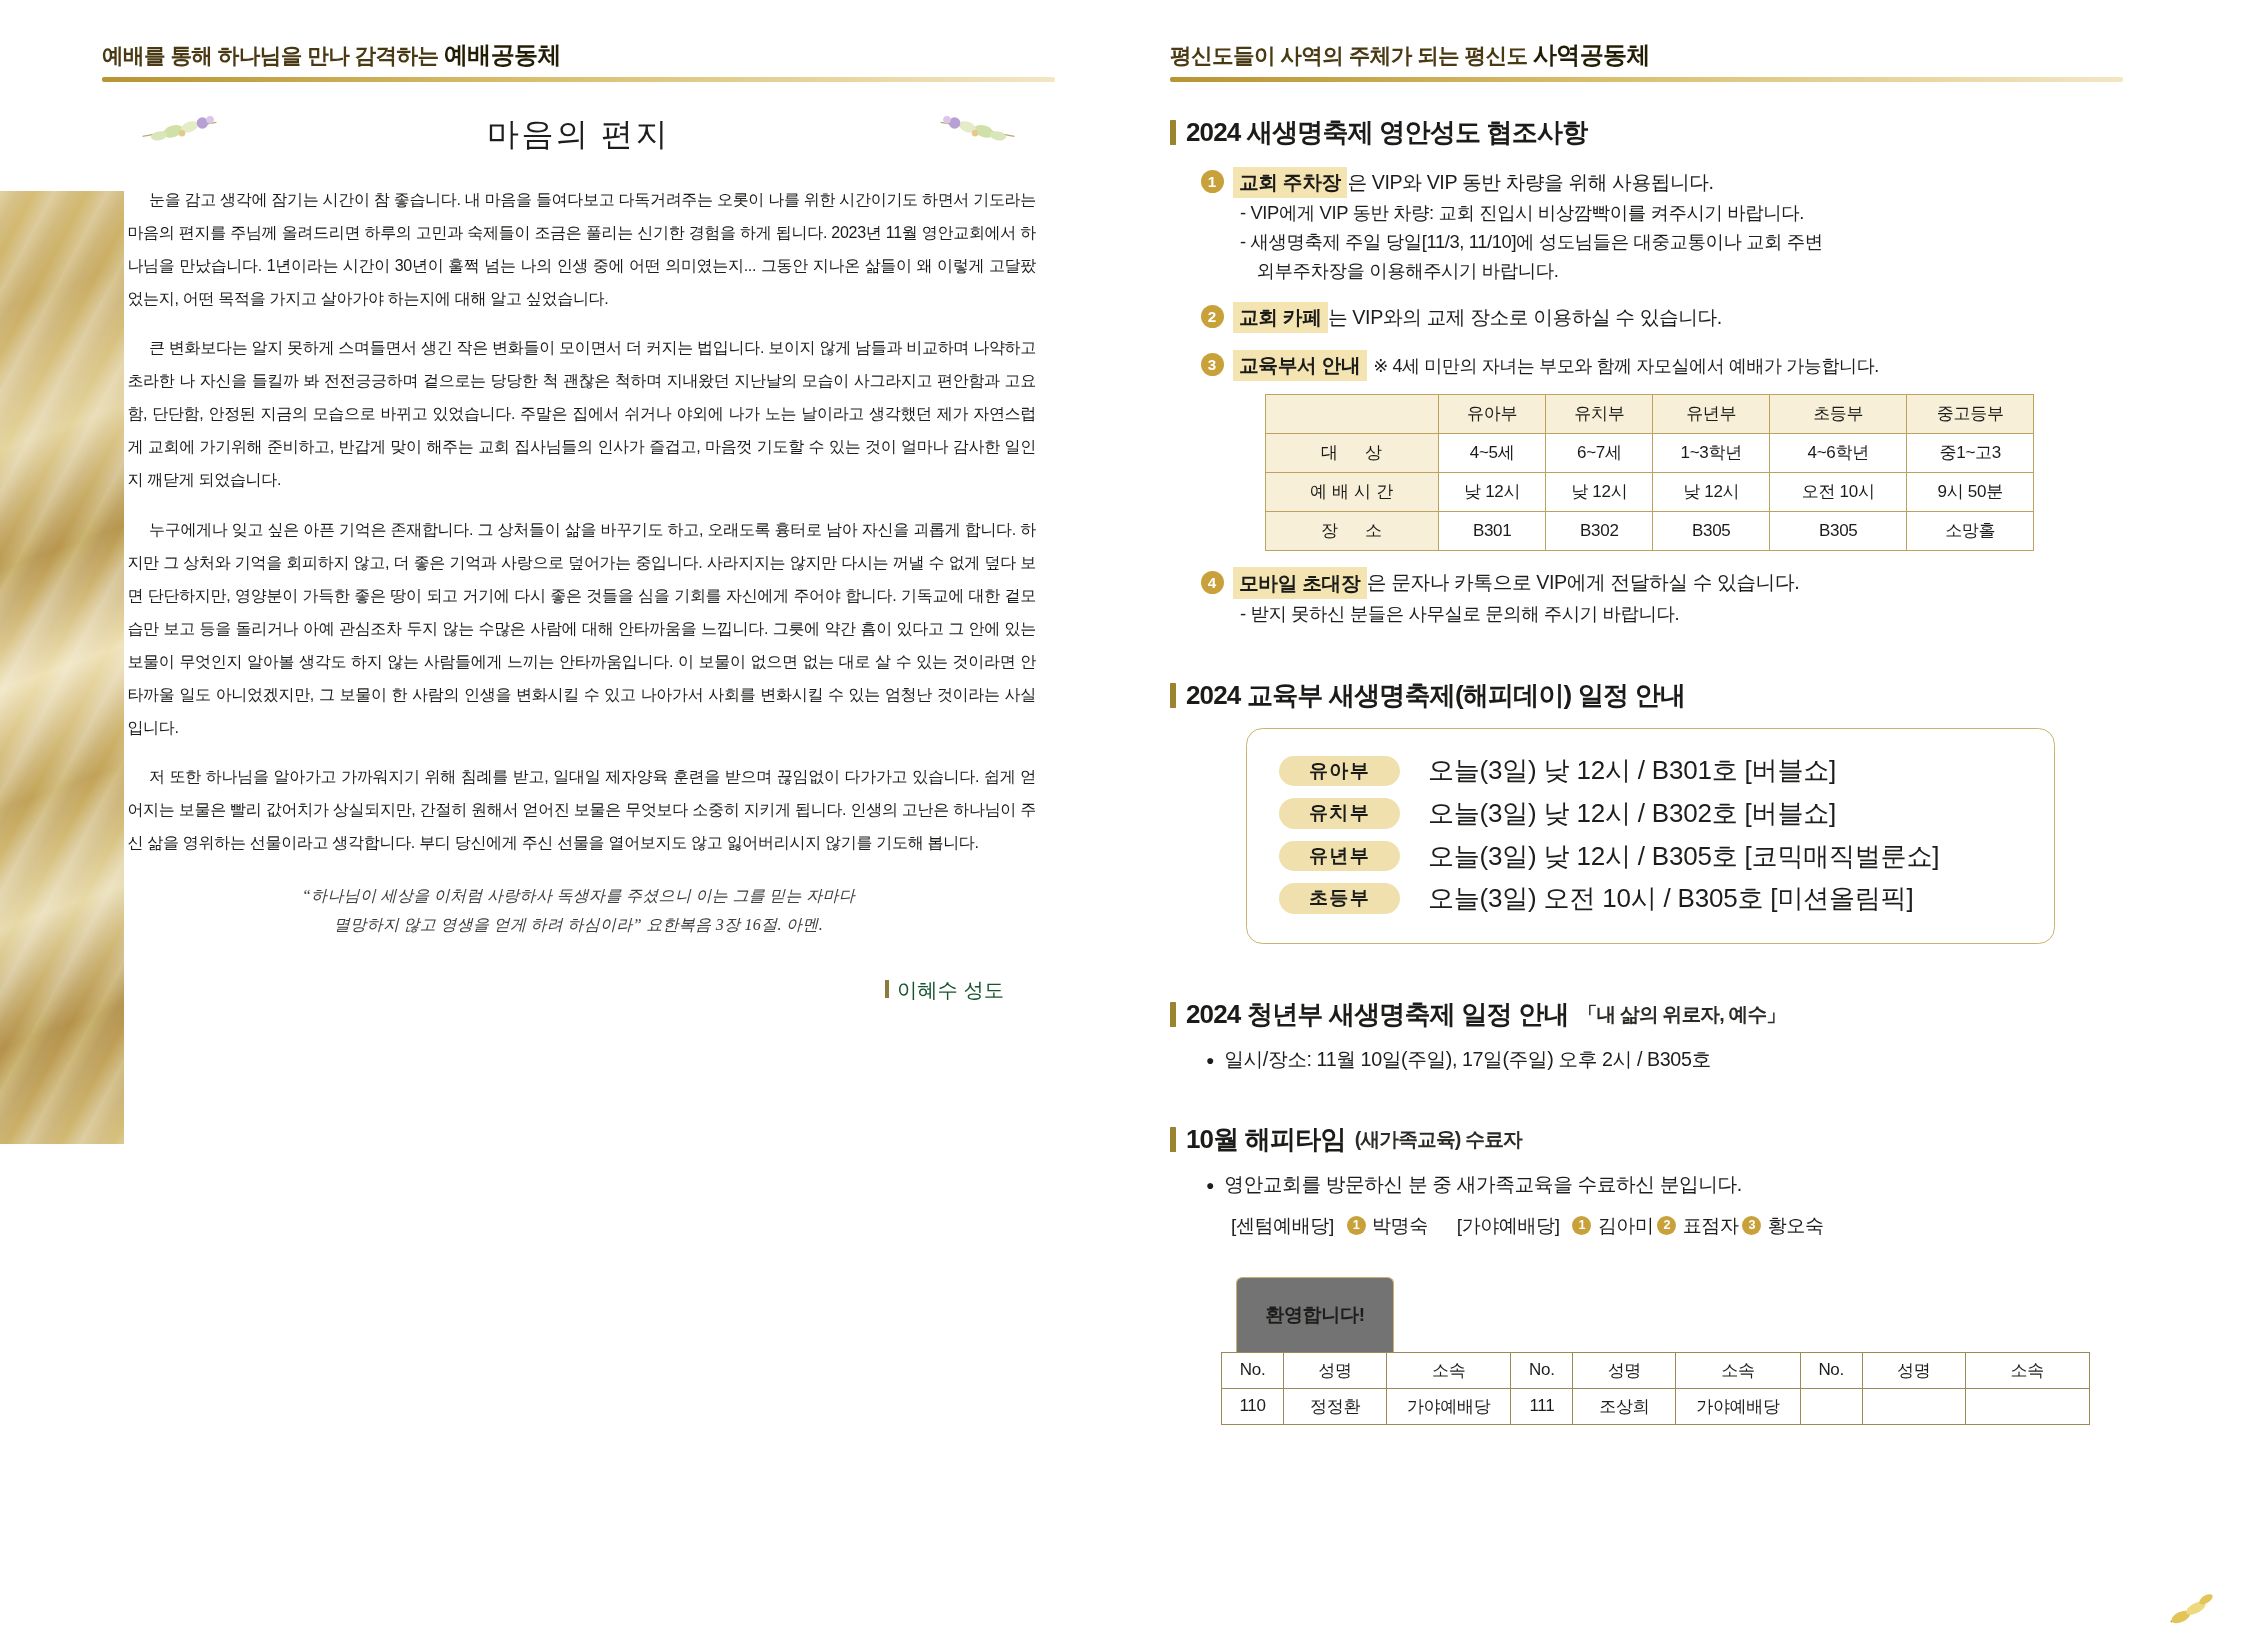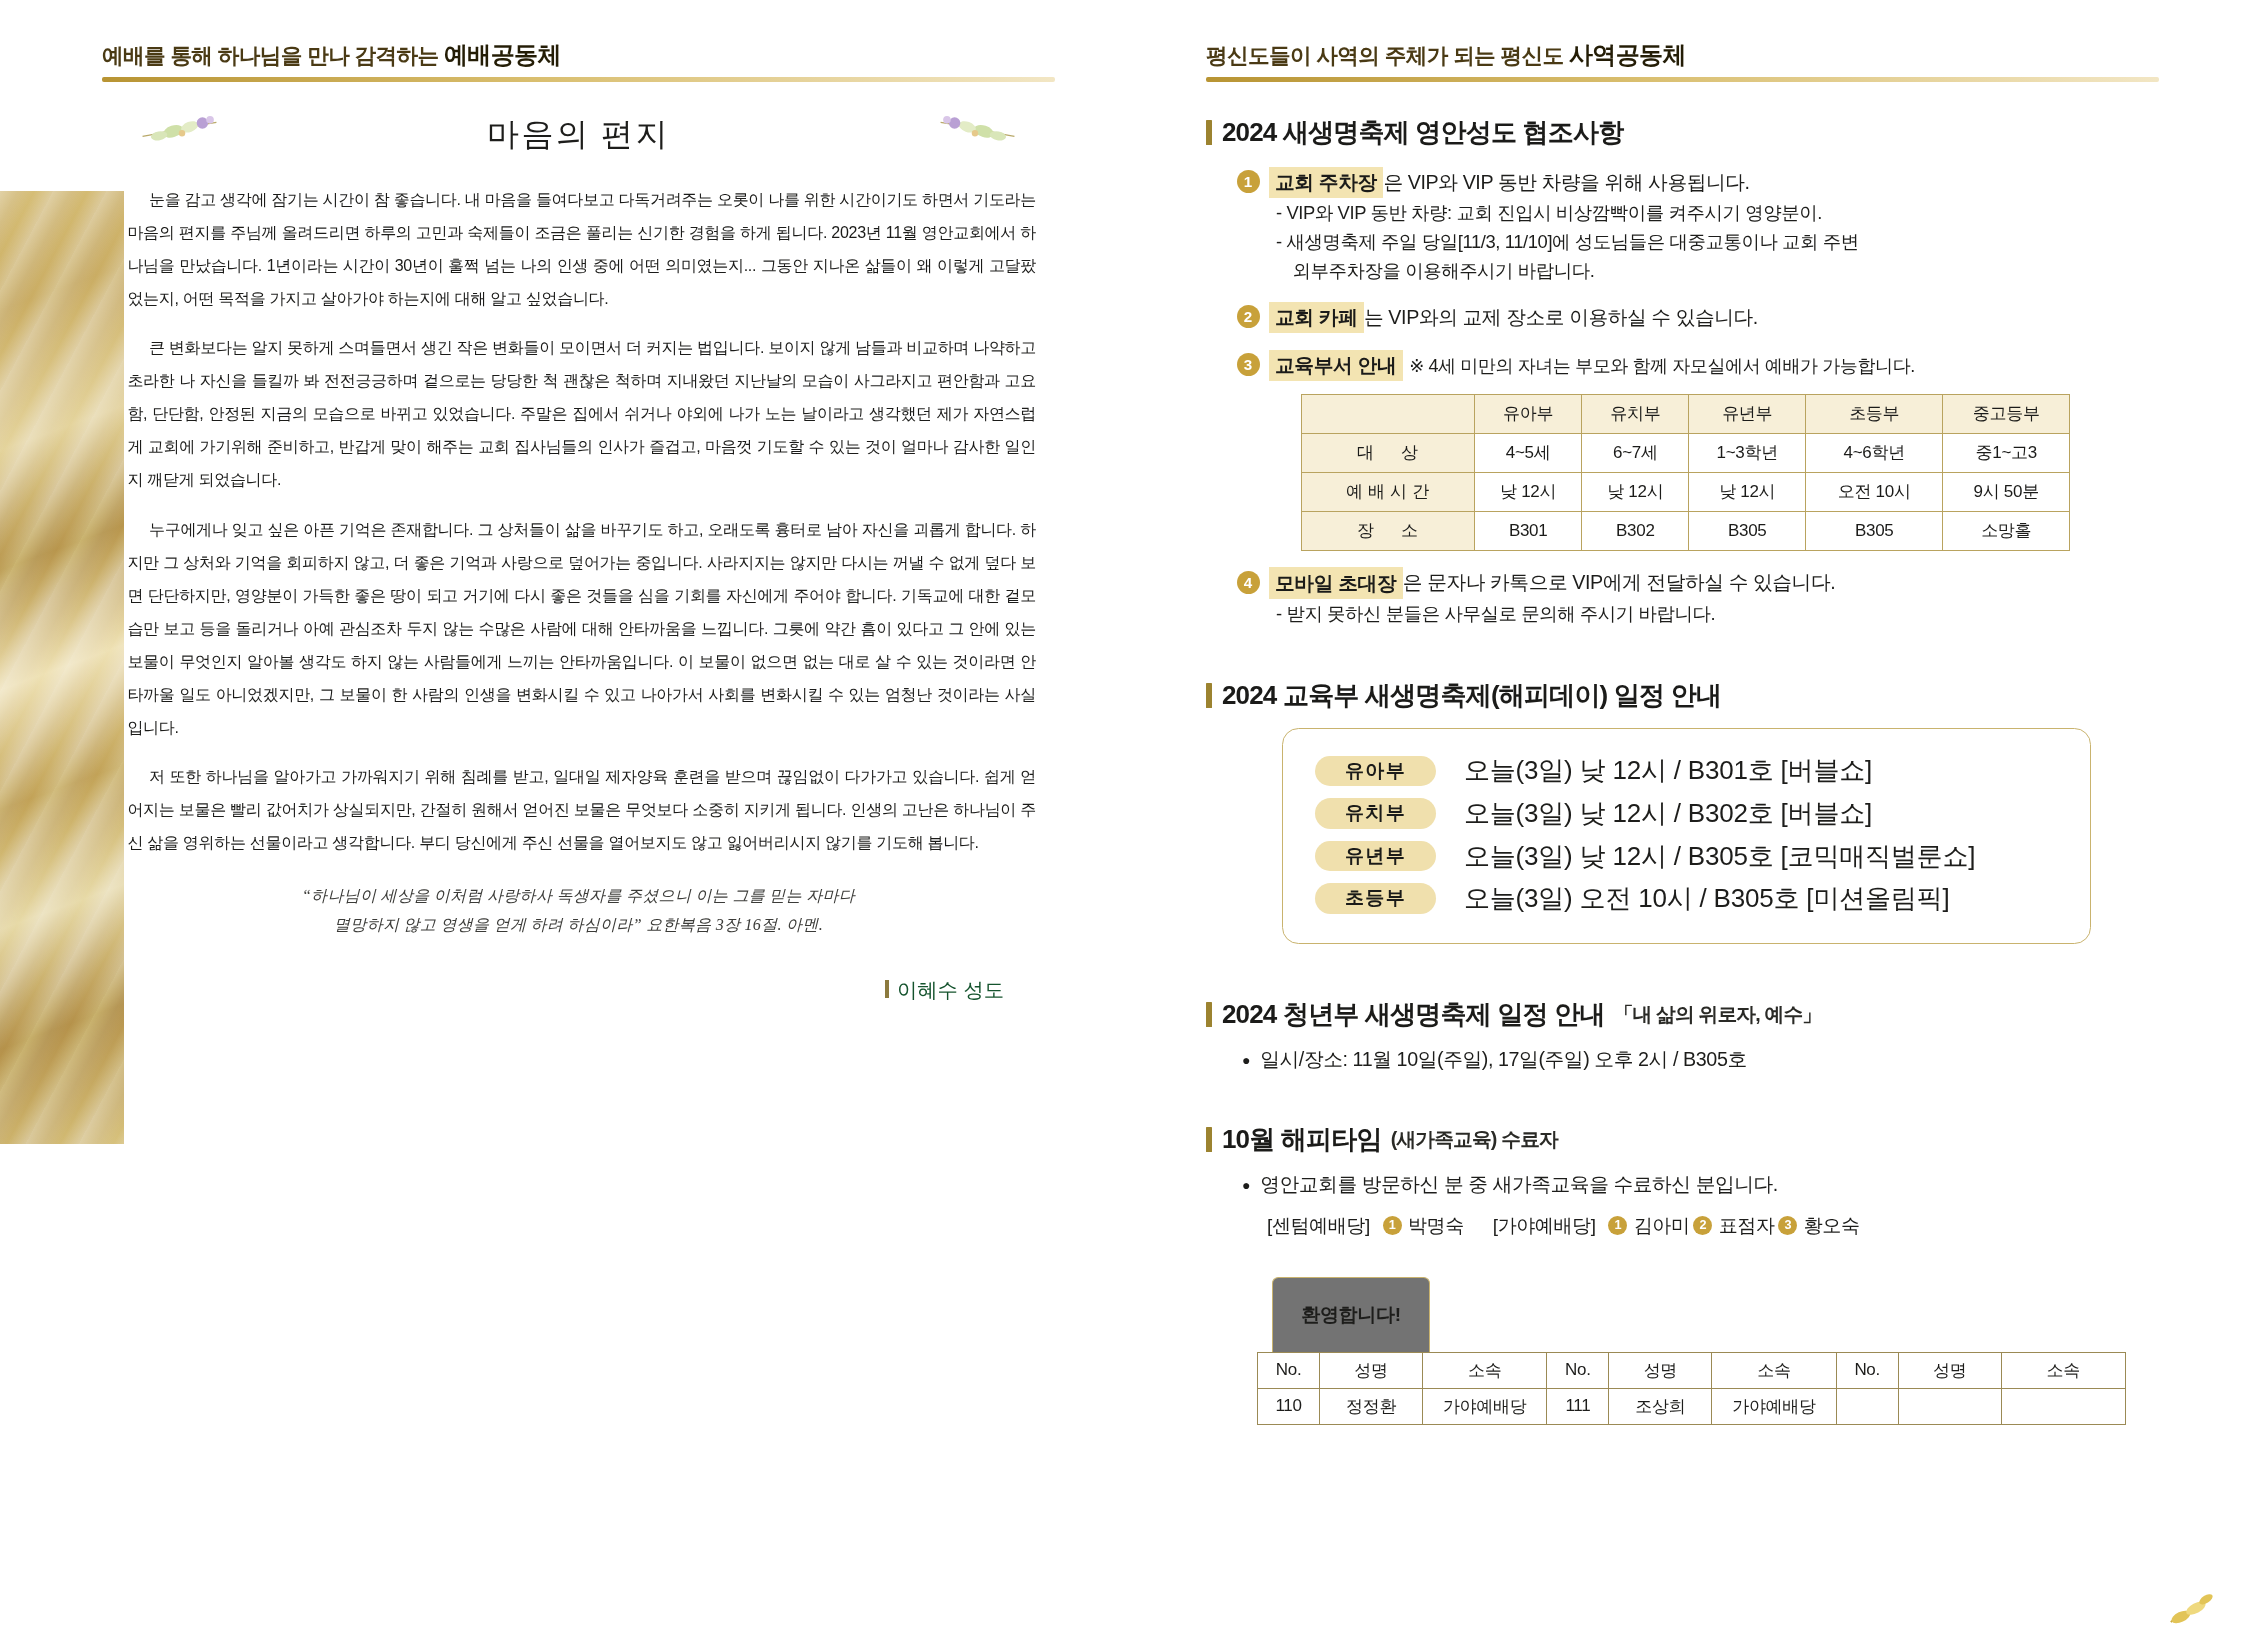--- a/index.html
+++ b/index.html
@@ -44,21 +44,21 @@
     width: 57px;
     height: 44px;
   }
 
   
   .col {
     position: absolute;
     top: 0;
   }
   .col-left  { left: 102px;  width: 953px; }
-  .col-right { left: 1206px; width: 953px; }
+  .col-right { left: 1170px; width: 953px; }
 
   
   .banner {
     position: relative;
     margin-top: 39px;
     height: 42px;
   }
   .banner-text {
     font-size: 21.6px;
     font-weight: bold;
@@ -394,21 +394,21 @@
       <span class="tick"></span>
       <span>2024 새생명축제 영안성도 협조사항</span>
     </div>
 
     <div class="item-row">
       <span class="num-badge">1</span>
       <div class="item-text">
         <span class="hl">교회 주차장</span><span>은 VIP와 VIP 동반 차량을 위해 사용됩니다.</span>
       </div>
     </div>
-    <div class="dash-line">- VIP와 VIP 동반 차량: 교회 진입시 비상깜빡이를 켜주시기 영양분이.</div>
+    <div class="dash-line">- VIP에게 VIP 동반 차량: 교회 진입시 비상깜빡이를 켜주시기 바랍니다.</div>
     <div class="dash-line">- 새생명축제 주일 당일[11/3, 11/10]에 성도님들은 대중교통이나 교회 주변</div>
     <div class="dash-line">
         <span class="cont">외부주차장을 이용해주시기 바랍니다.</span>
       </div>
 
     <div class="item-row">
       <span class="num-badge">2</span>
       <div class="item-text">
         <span class="hl">교회 카페</span><span>는 VIP와의 교제 장소로 이용하실 수 있습니다.</span>
       </div>

